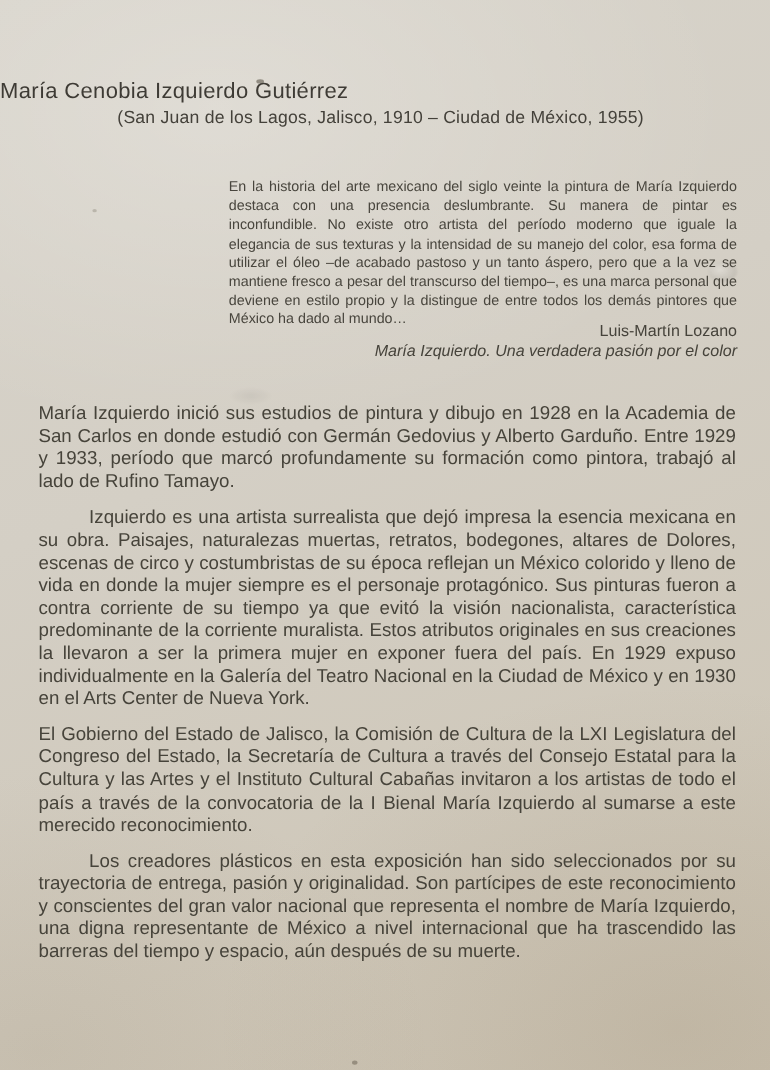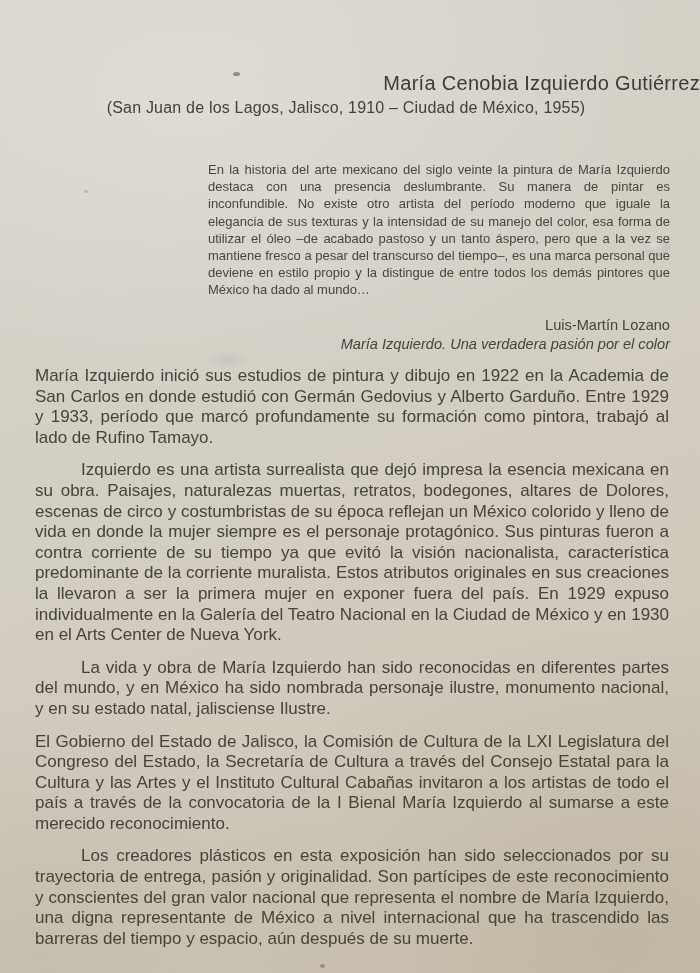--- a/index.html
+++ b/index.html
@@ -28,32 +28,32 @@
     filter:blur(1px);
   }
   .bump2 {
     position:absolute; left:208px; top:352px; width:40px; height:16px; border-radius:50%;
     background:radial-gradient(ellipse, rgba(0,0,0,0.05), rgba(0,0,0,0) 70%);
     filter:blur(1px);
   }
 
   .title {
     position:absolute; top:72px; left:0; width:700px;
-    text-align:right; font-size:20px; letter-spacing:0.3px; color:#3e3b35;
+    text-align:left; font-size:20px; letter-spacing:0.3px; color:#3e3b35;
   }
   .subtitle {
     position:absolute; top:99px; left:0; width:692px;
     text-align:center; font-size:16px; letter-spacing:0.2px; color:#44413a;
   }
   .quote {
     position:absolute; top:161px; left:208px; width:462px;
     font-size:13px; line-height:17.2px; text-align:justify; color:#48453d;
   }
   .attribution {
-    position:absolute; top:316px; left:208px; width:462px;
+    position:absolute; top:292px; left:208px; width:462px;
     text-align:right; font-size:14.6px; line-height:18.5px; color:#46433b;
   }
   .attribution .source { font-style:italic;text-align:right; }
 
   .bodytext {
     position:absolute; top:366px; left:35px; width:634px;
     font-size:17px; line-height:20.6px; text-align:justify; color:#46433a;
   }
   .bodytext p { margin:0 0 12px 0; }
   .bodytext p.indent { text-indent:46px; }
@@ -76,20 +76,19 @@
   <div class="subtitle">(San Juan de los Lagos, Jalisco, 1910 – Ciudad de México, 1955)</div>
 
   <div class="quote">En la historia del arte mexicano del siglo veinte la pintura de María Izquierdo destaca con una presencia deslumbrante. Su manera de pintar es inconfundible. No existe otro artista del período moderno que iguale la elegancia de sus texturas y la intensidad de su manejo del color, esa forma de utilizar el óleo –de acabado pastoso y un tanto áspero, pero que a la vez se mantiene fresco a pesar del transcurso del tiempo–, es una marca personal que deviene en estilo propio y la distingue de entre todos los demás pintores que México ha dado al mundo…</div>
 
   <div class="attribution">
     <div class="author">Luis-Martín Lozano</div>
     <div class="source">María Izquierdo. Una verdadera pasión por el color</div>
   </div>
 
   <div class="bodytext">
-    <p>María Izquierdo inició sus estudios de pintura y dibujo en 1922 en la Academia de San Carlos en donde estudió con Germán Gedovius y Alberto Garduño. Entre 1929 y 1933, período que marcó profundamente su formación como pintora, trabajó al lado de Rufino Tamayo.</p>
+    <p>María Izquierdo inició sus estudios de pintura y dibujo en 1928 en la Academia de San Carlos en donde estudió con Germán Gedovius y Alberto Garduño. Entre 1929 y 1933, período que marcó profundamente su formación como pintora, trabajó al lado de Rufino Tamayo.</p>
     <p class="indent">Izquierdo es una artista surrealista que dejó impresa la esencia mexicana en su obra. Paisajes, naturalezas muertas, retratos, bodegones, altares de Dolores, escenas de circo y costumbristas de su época reflejan un México colorido y lleno de vida en donde la mujer siempre es el personaje protagónico. Sus pinturas fueron a contra corriente de su tiempo ya que evitó la visión nacionalista, característica predominante de la corriente muralista. Estos atributos originales en sus creaciones la llevaron a ser la primera mujer en exponer fuera del país. En 1929 expuso individualmente en la Galería del Teatro Nacional en la Ciudad de México y en 1930 en el Arts Center de Nueva York.</p>
-    <p class="indent">La vida y obra de María Izquierdo han sido reconocidas en diferentes partes del mundo, y en México ha sido nombrada personaje ilustre, monumento nacional, y en su estado natal, jalisciense Ilustre.</p>
     <p>El Gobierno del Estado de Jalisco, la Comisión de Cultura de la LXI Legislatura del Congreso del Estado, la Secretaría de Cultura a través del Consejo Estatal para la Cultura y las Artes y el Instituto Cultural Cabañas invitaron a los artistas de todo el país a través de la convocatoria de la I Bienal María Izquierdo al sumarse a este merecido reconocimiento.</p>
     <p class="indent">Los creadores plásticos en esta exposición han sido seleccionados por su trayectoria de entrega, pasión y originalidad. Son partícipes de este reconocimiento y conscientes del gran valor nacional que representa el nombre de María Izquierdo, una digna representante de México a nivel internacional que ha trascendido las barreras del tiempo y espacio, aún después de su muerte.</p>
   </div>
 
 </div>
 
 </body></html>

